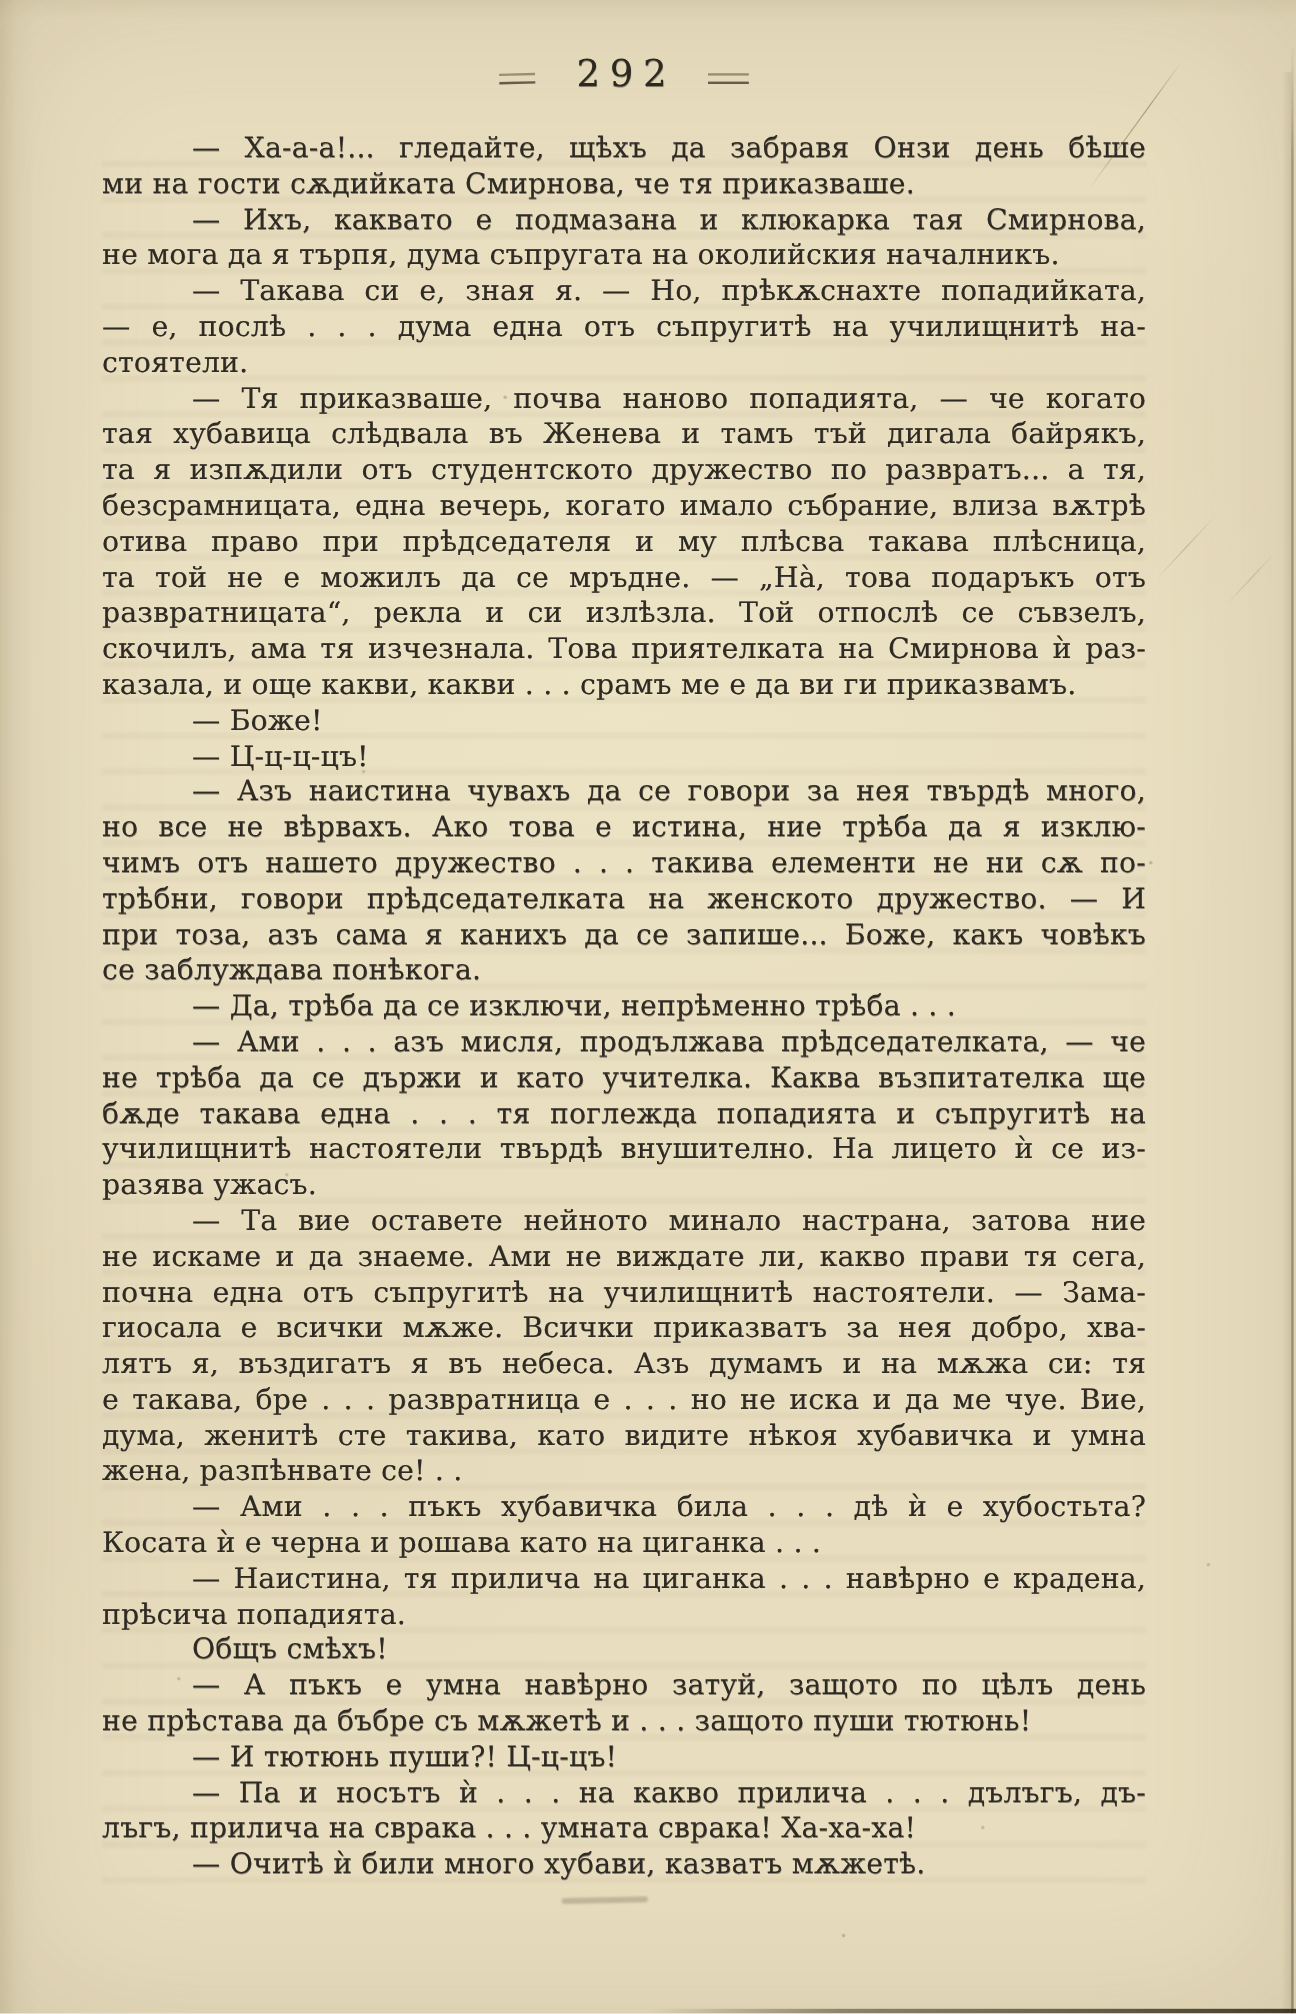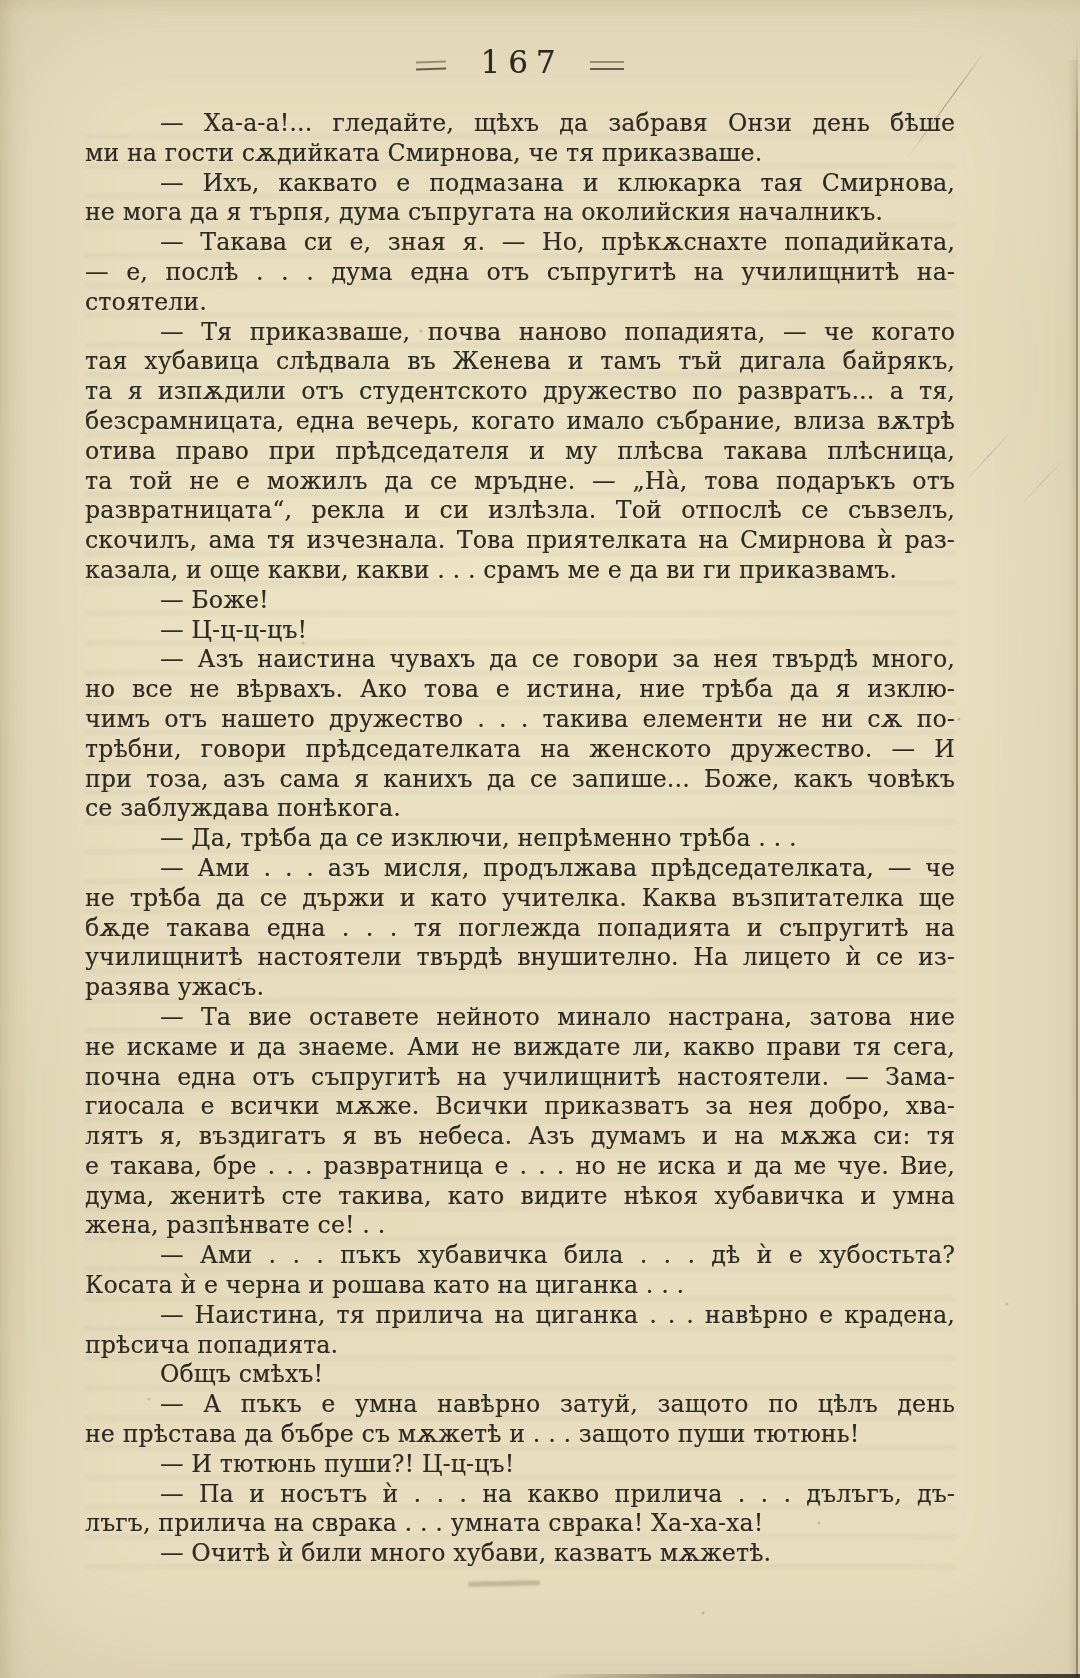--- a/index.html
+++ b/index.html
@@ -123,21 +123,21 @@
       1006px 1303px 0 0.5px rgba(95,85,62,0.24);
   }
 </style>
 </head>
 <body>
 
 <div class="page">
 
   <div class="header">
     <span class="hdash left"></span>
-    <span class="pagenum">167</span>
+    <span class="pagenum">292</span>
     <span class="hdash"></span>
   </div>
 
   <div class="text-block">
       <div class="line indent">— Ха-а-а!... гледайте, щѣхъ да забравя Онзи день бѣше</div>
       <div class="line endline">ми на гости сѫдийката Смирнова, че тя приказваше.</div>
       <div class="line indent">— Ихъ, каквато е подмазана и клюкарка тая Смирнова,</div>
       <div class="line endline">не мога да я търпя, дума съпругата на околийския началникъ.</div>
       <div class="line indent">— Такава си е, зная я. — Но, прѣкѫснахте попадийката,</div>
       <div class="line">— е, послѣ . . . дума една отъ съпругитѣ на училищнитѣ на-</div>

